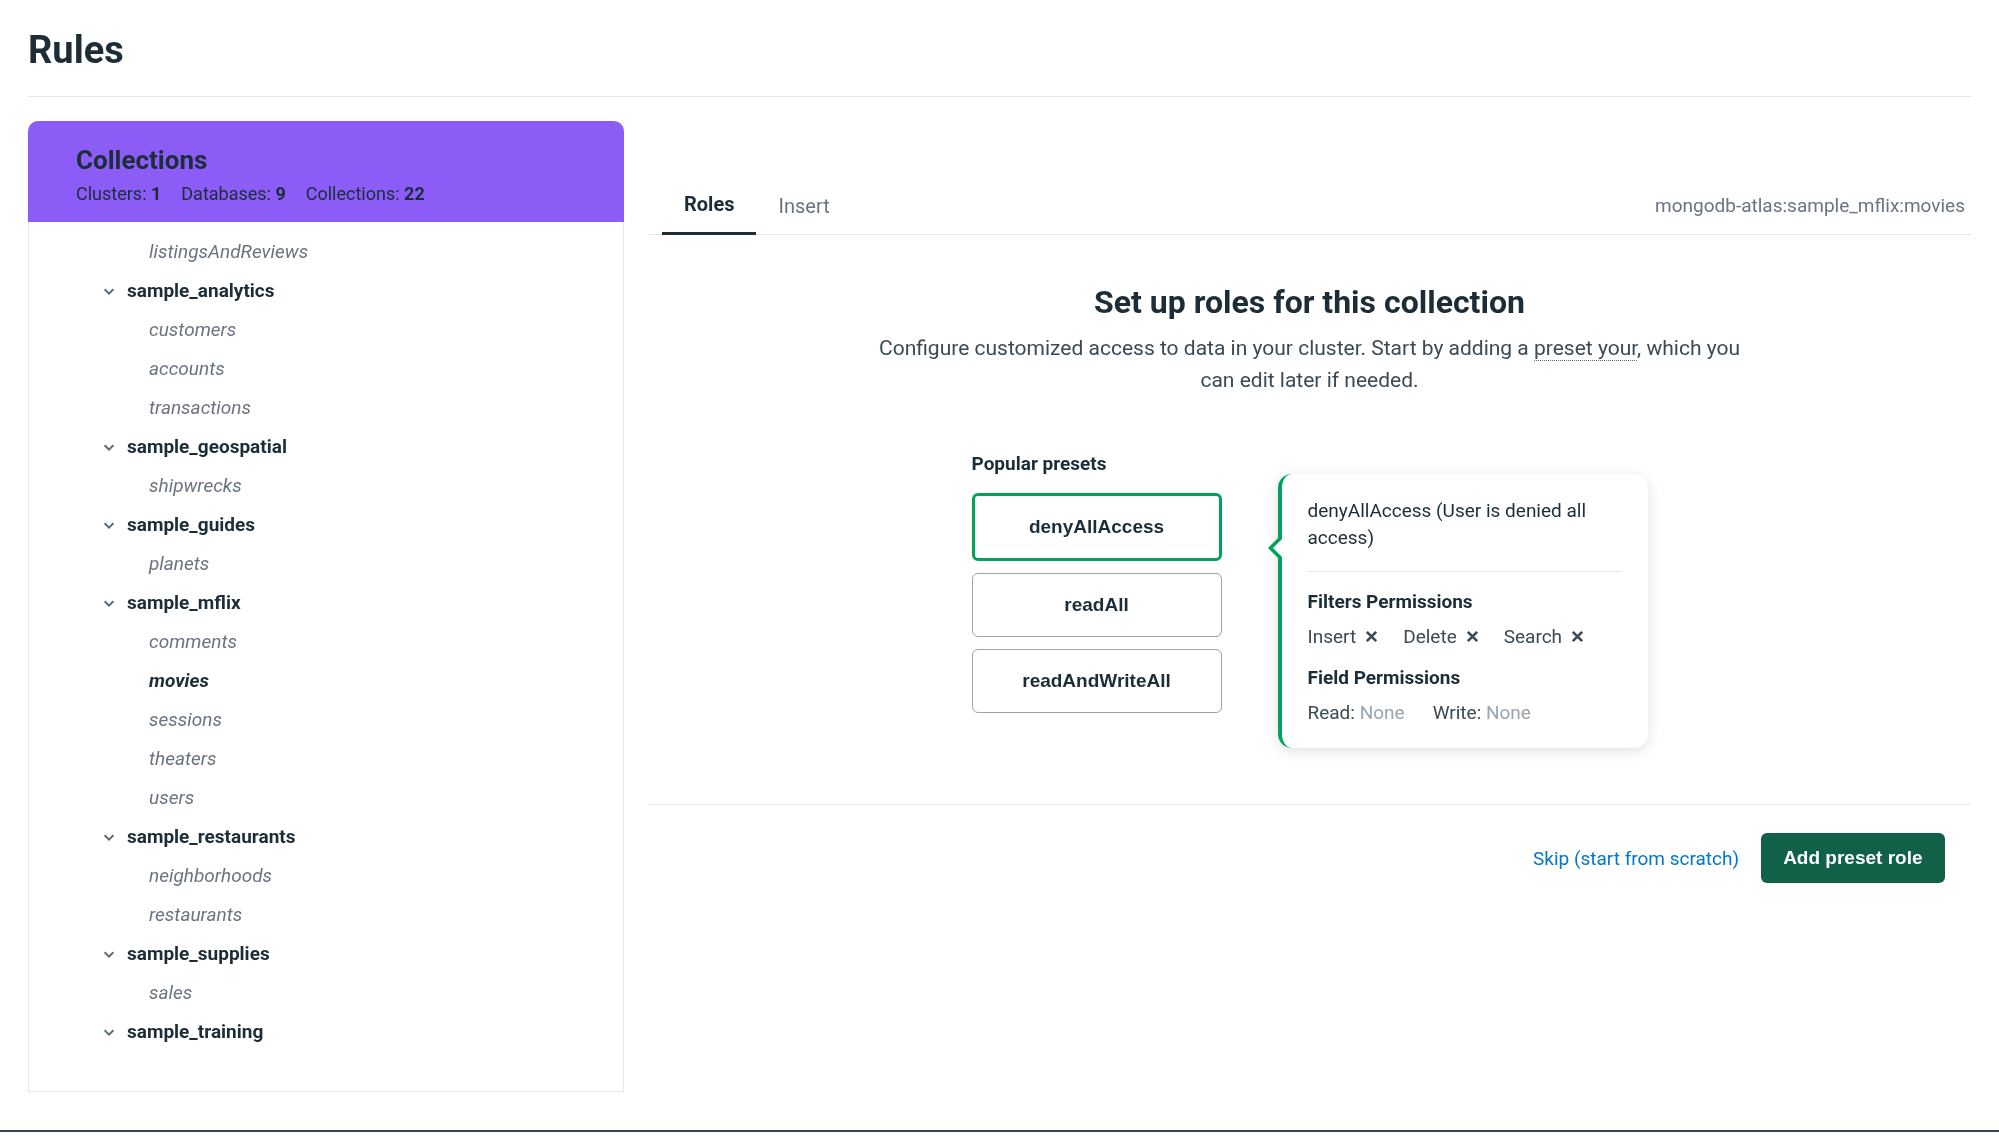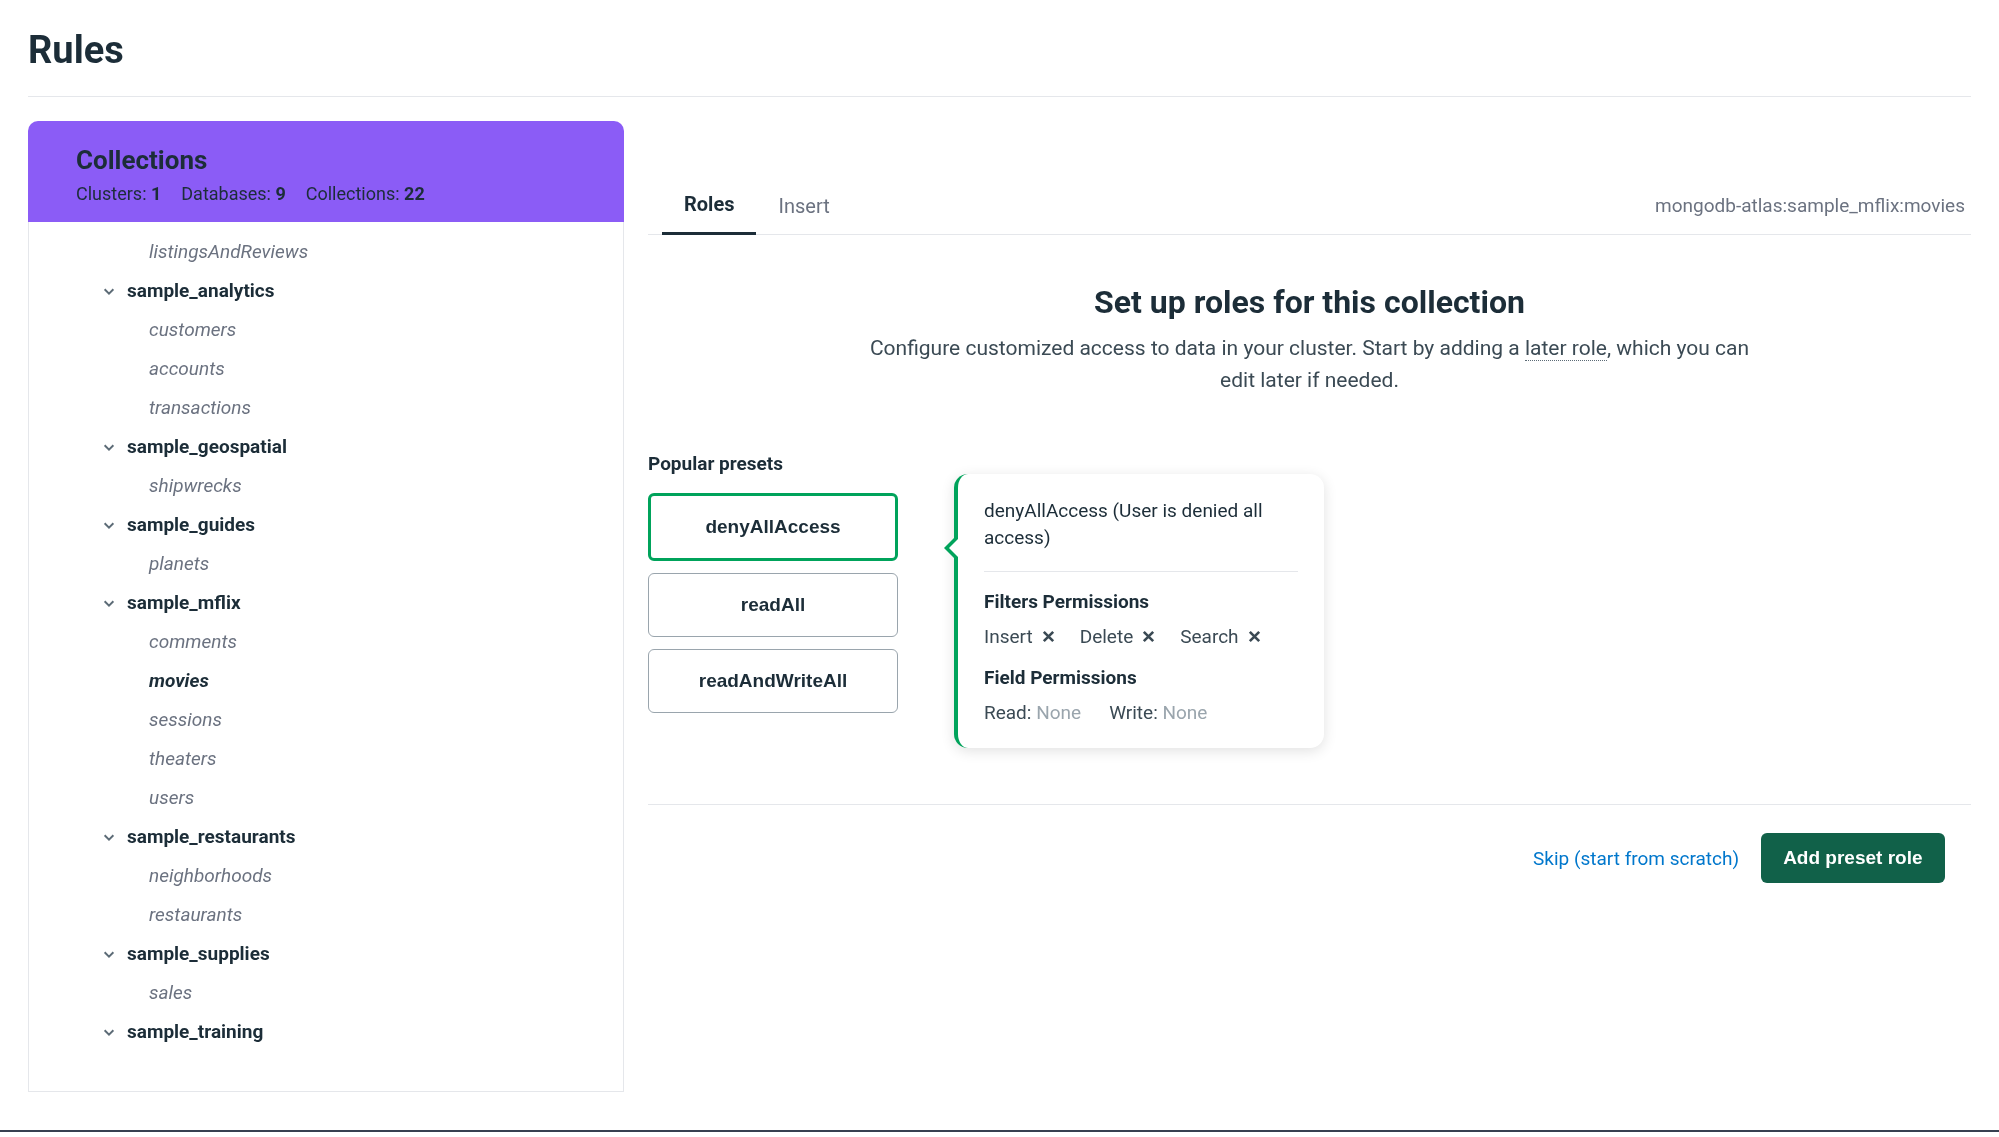--- a/index.html
+++ b/index.html
@@ -146,20 +146,21 @@
 }
 .preset-link {
   border-bottom: 1px dotted #5c6b76;
   color: #3b4a54;
 }
 .presets-row {
   display: flex;
   gap: 56px;
   margin-top: 56px;
   align-items: flex-start;
+  justify-content: center;
 }
 .presets-col {
   width: 250px;
 }
 .presets-heading {
   font-size: 19px;
   font-weight: 700;
   color: #1c2d38;
   margin-bottom: 18px;
 }
@@ -392,21 +393,21 @@
     <div class="main">
       <div class="tabbar">
         <div class="tab active">Roles</div>
         <div class="tab">Insert</div>
         <div class="breadcrumb">mongodb-atlas:sample_mflix:movies</div>
       </div>
 
       <div class="content">
         <div class="setup-title">Set up roles for this collection</div>
         <div class="setup-sub">
-          <span>Configure customized access to data in your cluster. Start by adding a </span><span class="preset-link">later role</span><span>, which you can edit later if needed.</span>
+          <span>Configure customized access to data in your cluster. Start by adding a </span><span class="preset-link">preset your</span><span>, which you can edit later if needed.</span>
         </div>
 
         <div class="presets-row">
           <div class="presets-col">
             <div class="presets-heading">Popular presets</div>
             <button class="preset-btn selected">denyAllAccess</button>
             <button class="preset-btn">readAll</button>
             <button class="preset-btn">readAndWriteAll</button>
           </div>
 

